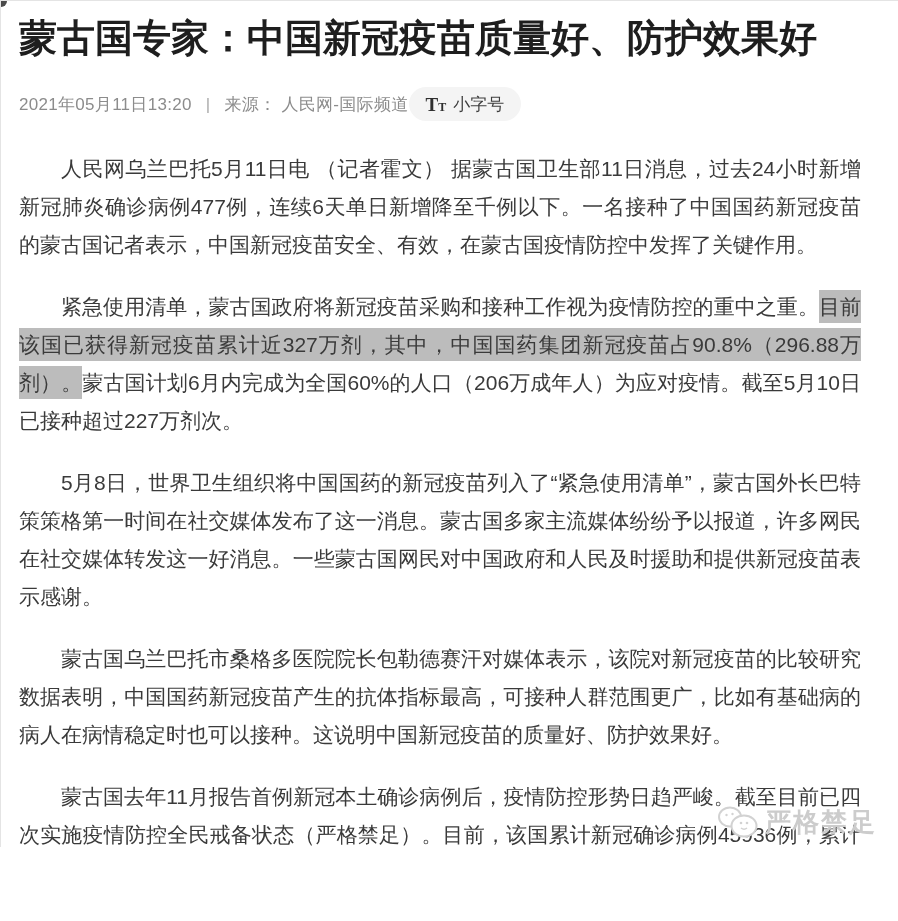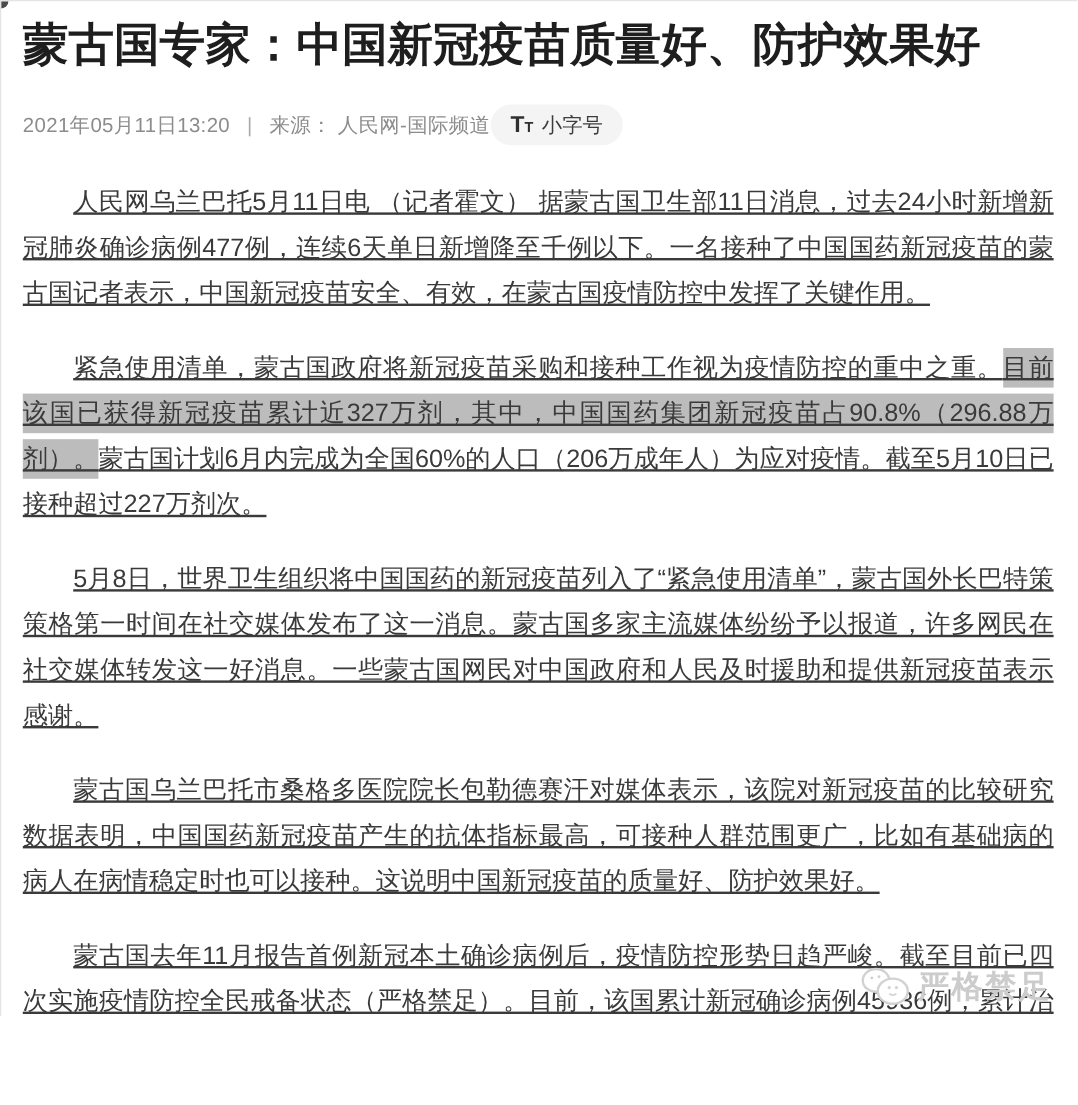--- a/index.html
+++ b/index.html
@@ -52,38 +52,37 @@
     height: 34px;
     padding: 0 17px;
     display: flex;
     align-items: center;
     gap: 7px;
     font-size: 17px;
     color: #3c3c3c;
     cursor: pointer;
   }
   .tt {
-    font-family: Liberation Sans, sans-serif;
+    font-family: Liberation Serif, serif;
     font-weight: 700;
     font-size: 19px;
     color: #2f2f2f;
     line-height: 1;
   }
   .tt .tt-small { font-size: 12px; }
   .article-body {
     margin-top: 29px;
     font-size: 21px;
     line-height: 38px;
     color: #3a3a3a;
     text-align: justify;
   }
   .article-body p {
-    margin: 0 0 24px 0;
+    margin: 0 17px 24px 0;
     text-indent: 2em;
-    text-decoration: underline;
   }
   .highlight {
     background: #bcbcbc;
     padding: 5px 0;
     box-decoration-break: clone;
     -webkit-box-decoration-break: clone;
   }
   .footer {
     position: absolute;
     right: 21px;

